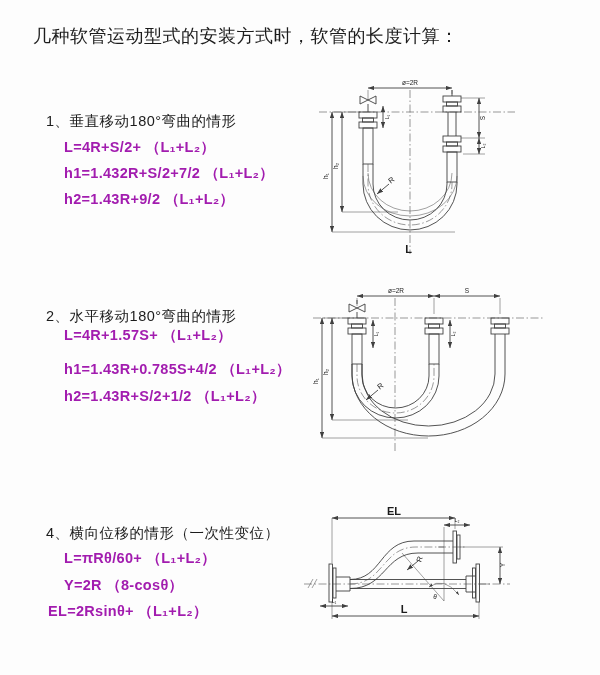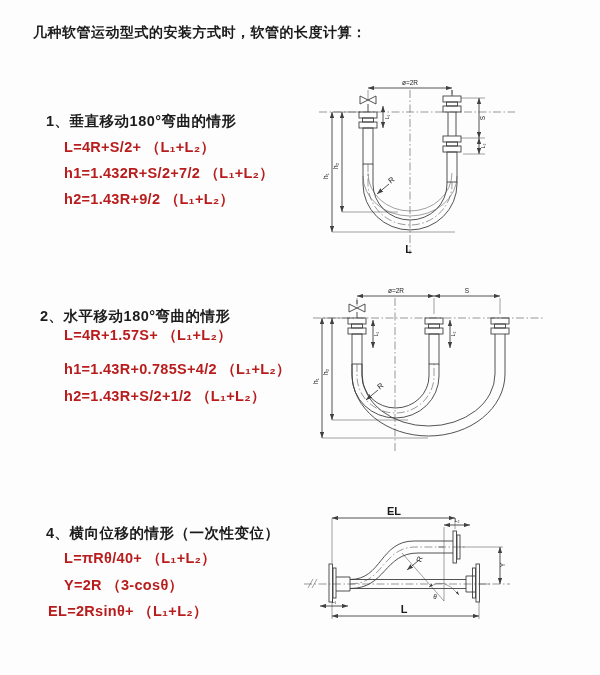--- a/index.html
+++ b/index.html
@@ -2,23 +2,23 @@
 <html><head>
 <meta charset="utf-8">
 <style>
   html,body{margin:0;padding:0;}
   body{
     width:600px;height:675px;position:relative;overflow:hidden;
     background:#fdfdfd;color:#1c1c1c;
     font-family:"Liberation Sans","DejaVu Sans",sans-serif;
   }
   .abs{position:absolute;}
-  .title{left:33px;top:24px;font-size:14px;font-weight:700;letter-spacing:0.5px;}
-  .sec-heading{font-size:14.5px;font-weight:700;letter-spacing:0.5px;}
-  .formula{font-size:14.5px;font-weight:600;letter-spacing:0.3px;color:#b91c1c;}
+  .title{left:33px;top:24px;font-size:18px;font-weight:400;letter-spacing:0.5px;}
+  .sec-heading{font-size:14.5px;font-weight:400;letter-spacing:0.5px;}
+  .formula{font-size:14.5px;font-weight:600;letter-spacing:0.3px;color:#a21caf;}
   svg{overflow:visible;}
   svg .ln{stroke:#404040;stroke-width:0.9;fill:none;}
   svg .thin{stroke:#555;stroke-width:0.55;fill:none;}
   svg .cl{stroke:#555;stroke-width:0.6;fill:none;stroke-dasharray:8 2.5 1.5 2.5;}
   svg text{fill:#1c1c1c;stroke:none;font-family:"Liberation Sans","DejaVu Sans",sans-serif;}
   .dimtxt{font-size:6.5px;}
   .dimtxt-sm{font-size:5.2px;}
   .biglab{font-size:11px;font-weight:600;}
 </style>
 </head>
@@ -27,30 +27,30 @@
 <div class="abs title">几种软管运动型式的安装方式时，软管的长度计算：</div>
 
 <div>
   <div class="abs sec-heading" style="left:46px;top:112px">1、垂直移动180°弯曲的情形</div>
   <div class="abs formula" style="left:64px;top:138px">L=4R+S/2+ （L₁+L₂）</div>
   <div class="abs formula" style="left:64px;top:164px">h1=1.432R+S/2+7/2 （L₁+L₂）</div>
   <div class="abs formula" style="left:64px;top:190px">h2=1.43R+9/2 （L₁+L₂）</div>
 </div>
 
 <div>
-  <div class="abs sec-heading" style="left:40px;top:307px">2、水平移动180°弯曲的情形</div>
+  <div class="abs sec-heading" style="left:46px;top:307px">2、水平移动180°弯曲的情形</div>
   <div class="abs formula" style="left:64px;top:326px">L=4R+1.57S+ （L₁+L₂）</div>
   <div class="abs formula" style="left:64px;top:360px">h1=1.43R+0.785S+4/2 （L₁+L₂）</div>
   <div class="abs formula" style="left:64px;top:387px">h2=1.43R+S/2+1/2 （L₁+L₂）</div>
 </div>
 
 <div>
   <div class="abs sec-heading" style="left:46px;top:524px">4、横向位移的情形（一次性变位）</div>
-  <div class="abs formula" style="left:64px;top:549px">L=πRθ/40+ （L₁+L₂）</div>
-  <div class="abs formula" style="left:64px;top:576px">Y=2R （3-cosθ）</div>
+  <div class="abs formula" style="left:64px;top:549px">L=πRθ/60+ （L₁+L₂）</div>
+  <div class="abs formula" style="left:64px;top:576px">Y=2R （8-cosθ）</div>
   <div class="abs formula" style="left:48px;top:602px">EL=2Rsinθ+ （L₁+L₂）</div>
 </div>
 
 <svg class="abs" style="left:313px;top:76px" width="265" height="184" viewBox="0 0 265 184">
   <defs>
     <marker id="ar1" markerWidth="7" markerHeight="5" refX="7" refY="2.5" orient="auto-start-reverse">
       <path d="M0,0L7,2.5L0,5Z" fill="#404040"></path>
     </marker>
     <pattern id="hx1" width="4" height="4" patternUnits="userSpaceOnUse">
       <path d="M0,0L4,4M4,0L0,4" stroke="#8a8a8a" stroke-width="0.6"></path>

